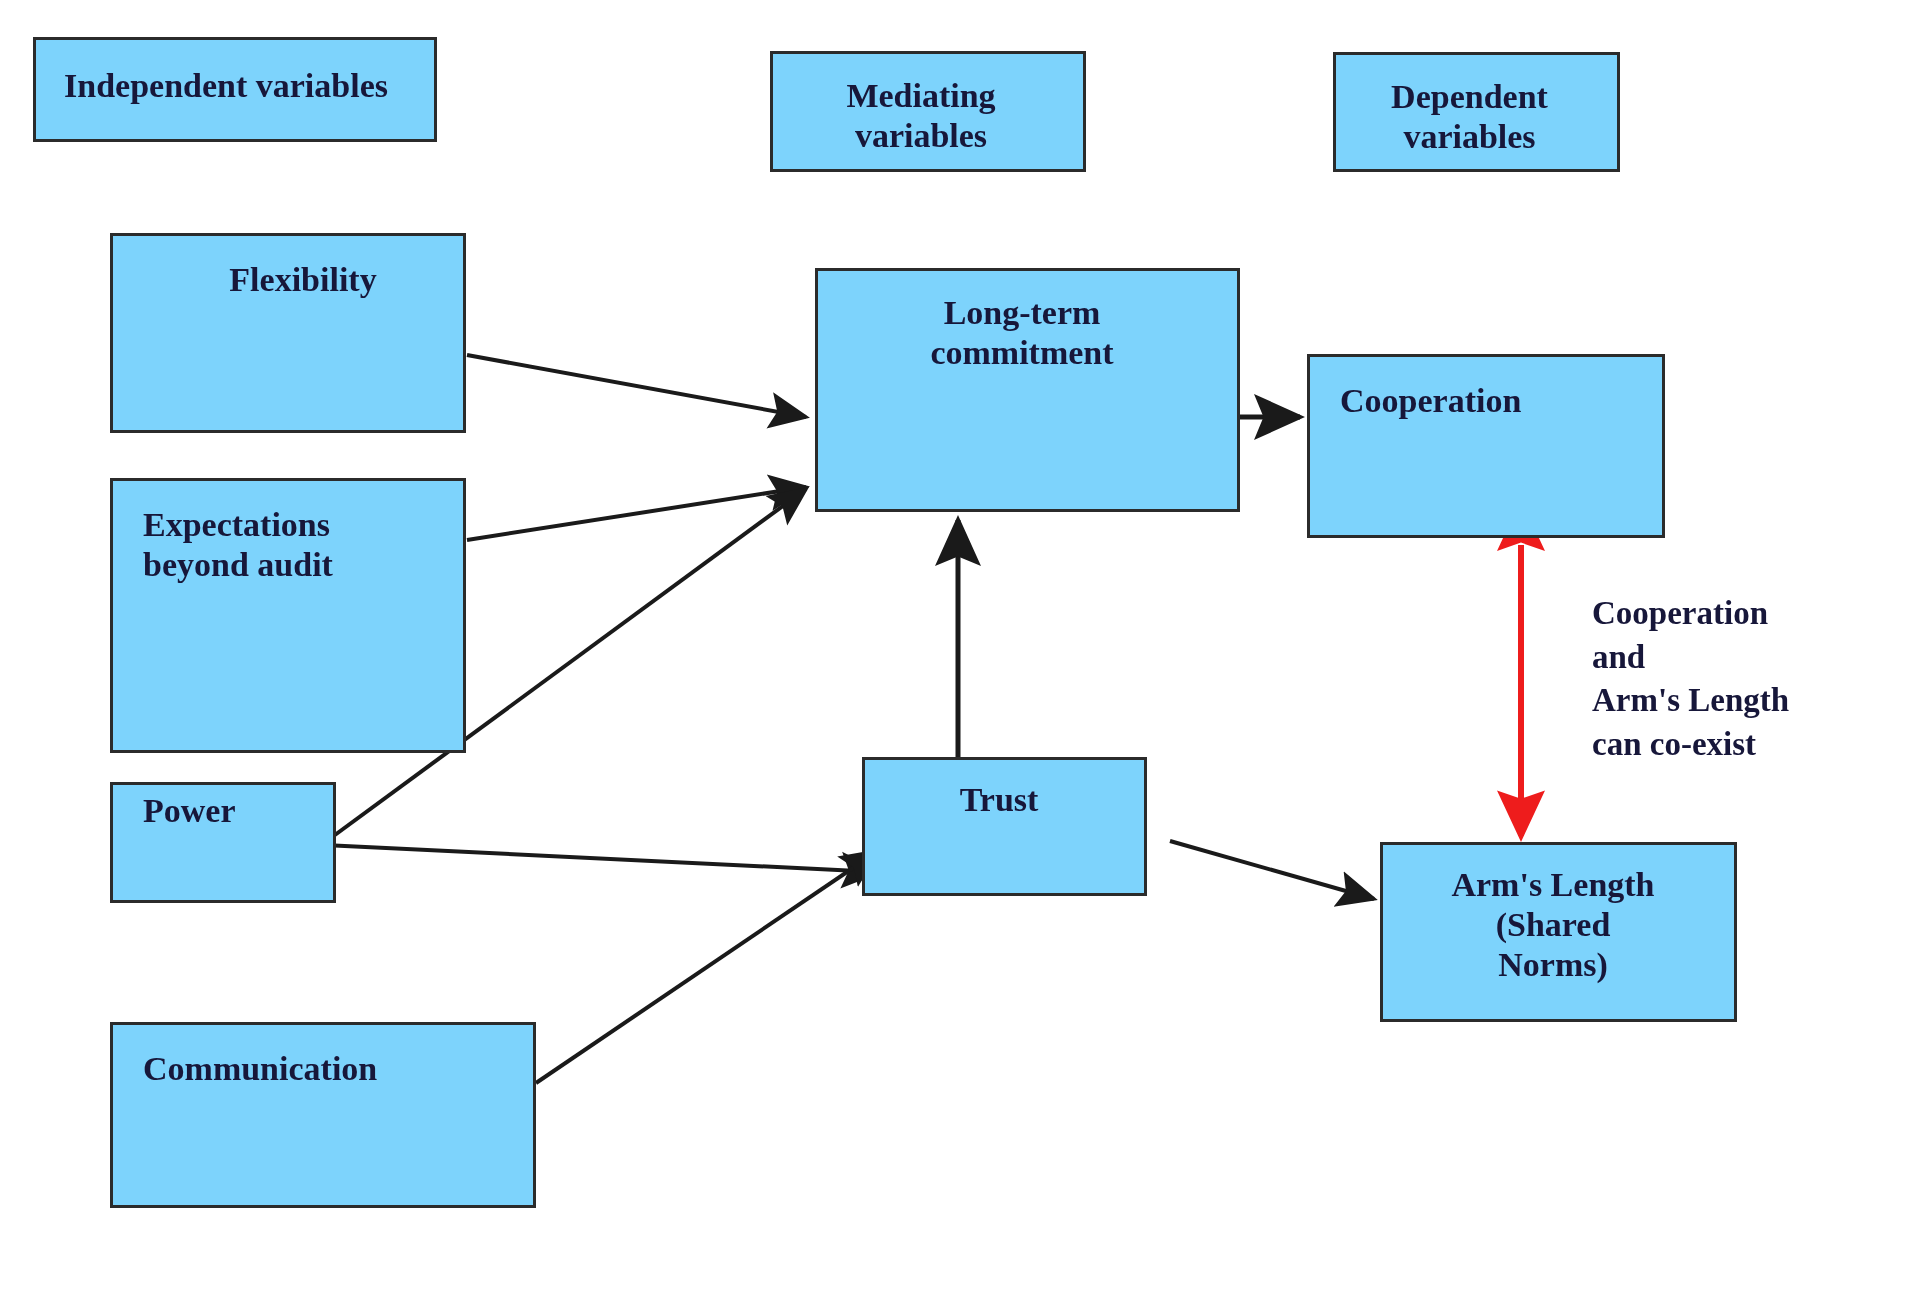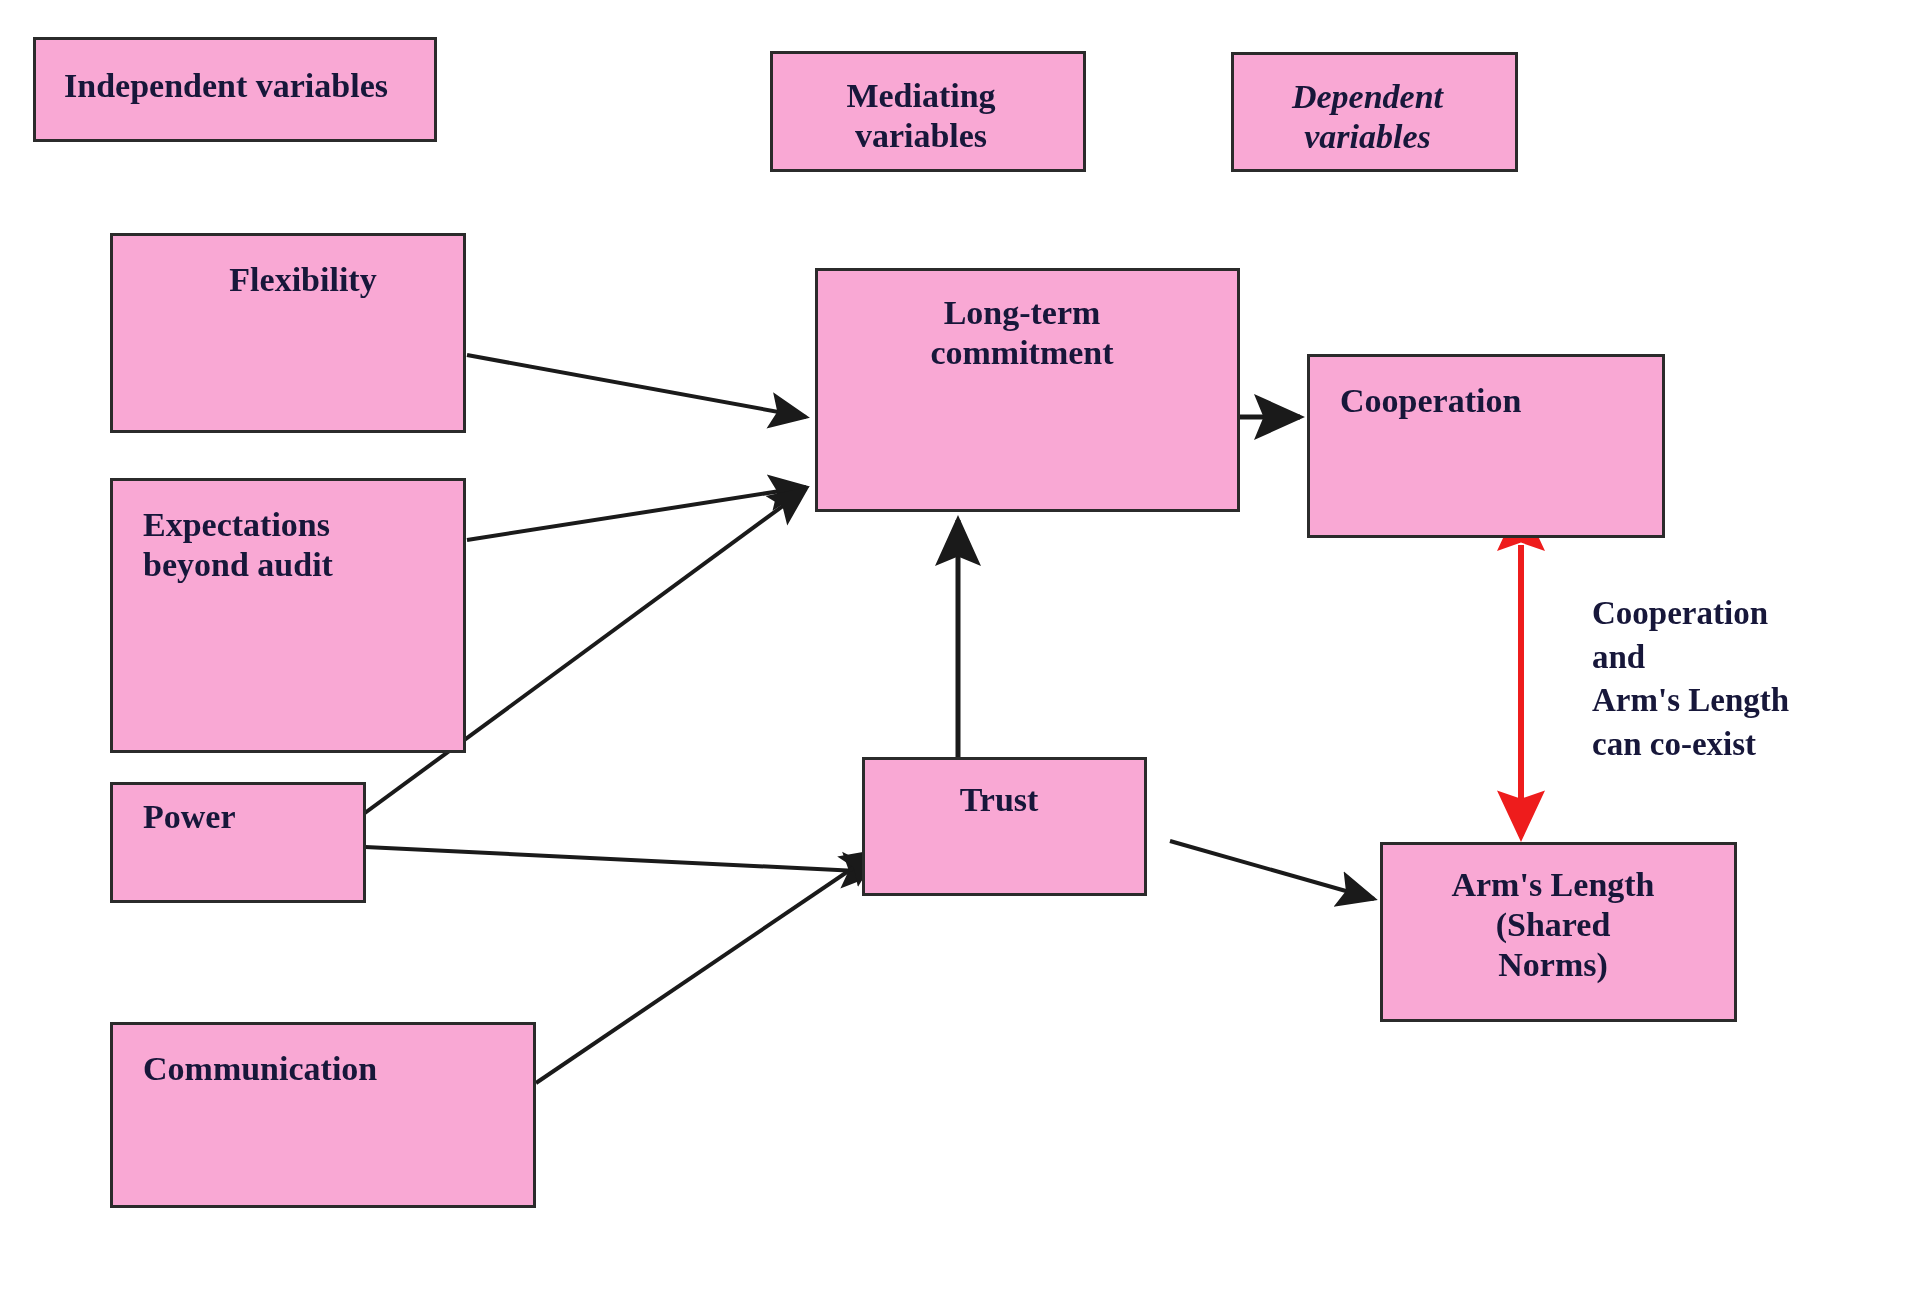--- a/index.html
+++ b/index.html
@@ -23,21 +23,21 @@
     left: 0;
     top: 0;
     width: 1920px;
     height: 1289px;
     pointer-events: none;
   }
   .node {
     position: absolute;
     box-sizing: border-box;
     border: 3px solid #2b2b2b;
-    background: #f9a8d4;
+    background: #7dd3fc;
     color: #17173a;
     font-weight: bold;
     line-height: 1.18;
   }
   .node .label {
     display: block;
     white-space: pre-line;
   }
   
   .banner {
@@ -112,35 +112,35 @@
 
   <div class="node banner left-text" style="left:33px; top:37px; width:404px; height:105px;">
     <span class="label">Independent variables</span>
   </div>
 
   <div class="node banner center-text" style="left:770px; top:51px; width:316px; height:121px;">
     <span class="label">Mediating
 variables</span>
   </div>
 
-  <div class="node banner center-text" style="left:1231px; top:52px; width:287px; height:120px;font-style:italic;">
+  <div class="node banner center-text" style="left:1333px; top:52px; width:287px; height:120px;">
     <span class="label">Dependent
 variables</span>
   </div>
 
   <div class="node vbox topleft" style="left:110px; top:233px; width:356px; height:200px;text-align:center;">
     <span class="label">Flexibility</span>
   </div>
 
   <div class="node vbox topleft" style="left:110px; top:478px; width:356px; height:275px;">
     <span class="label">Expectations
 beyond audit</span>
   </div>
 
-  <div class="node vbox topleft" style="left:110px; top:782px; width:256px; height:121px; padding-top:12px;">
+  <div class="node vbox topleft" style="left:110px; top:782px; width:226px; height:121px; padding-top:6px;">
     <span class="label">Power</span>
   </div>
 
   <div class="node vbox topleft" style="left:110px; top:1022px; width:426px; height:186px;">
     <span class="label">Communication</span>
   </div>
 
   <div class="node vbox centered" style="left:815px; top:268px; width:425px; height:244px;">
     <span class="label">Long-term
 commitment</span>

